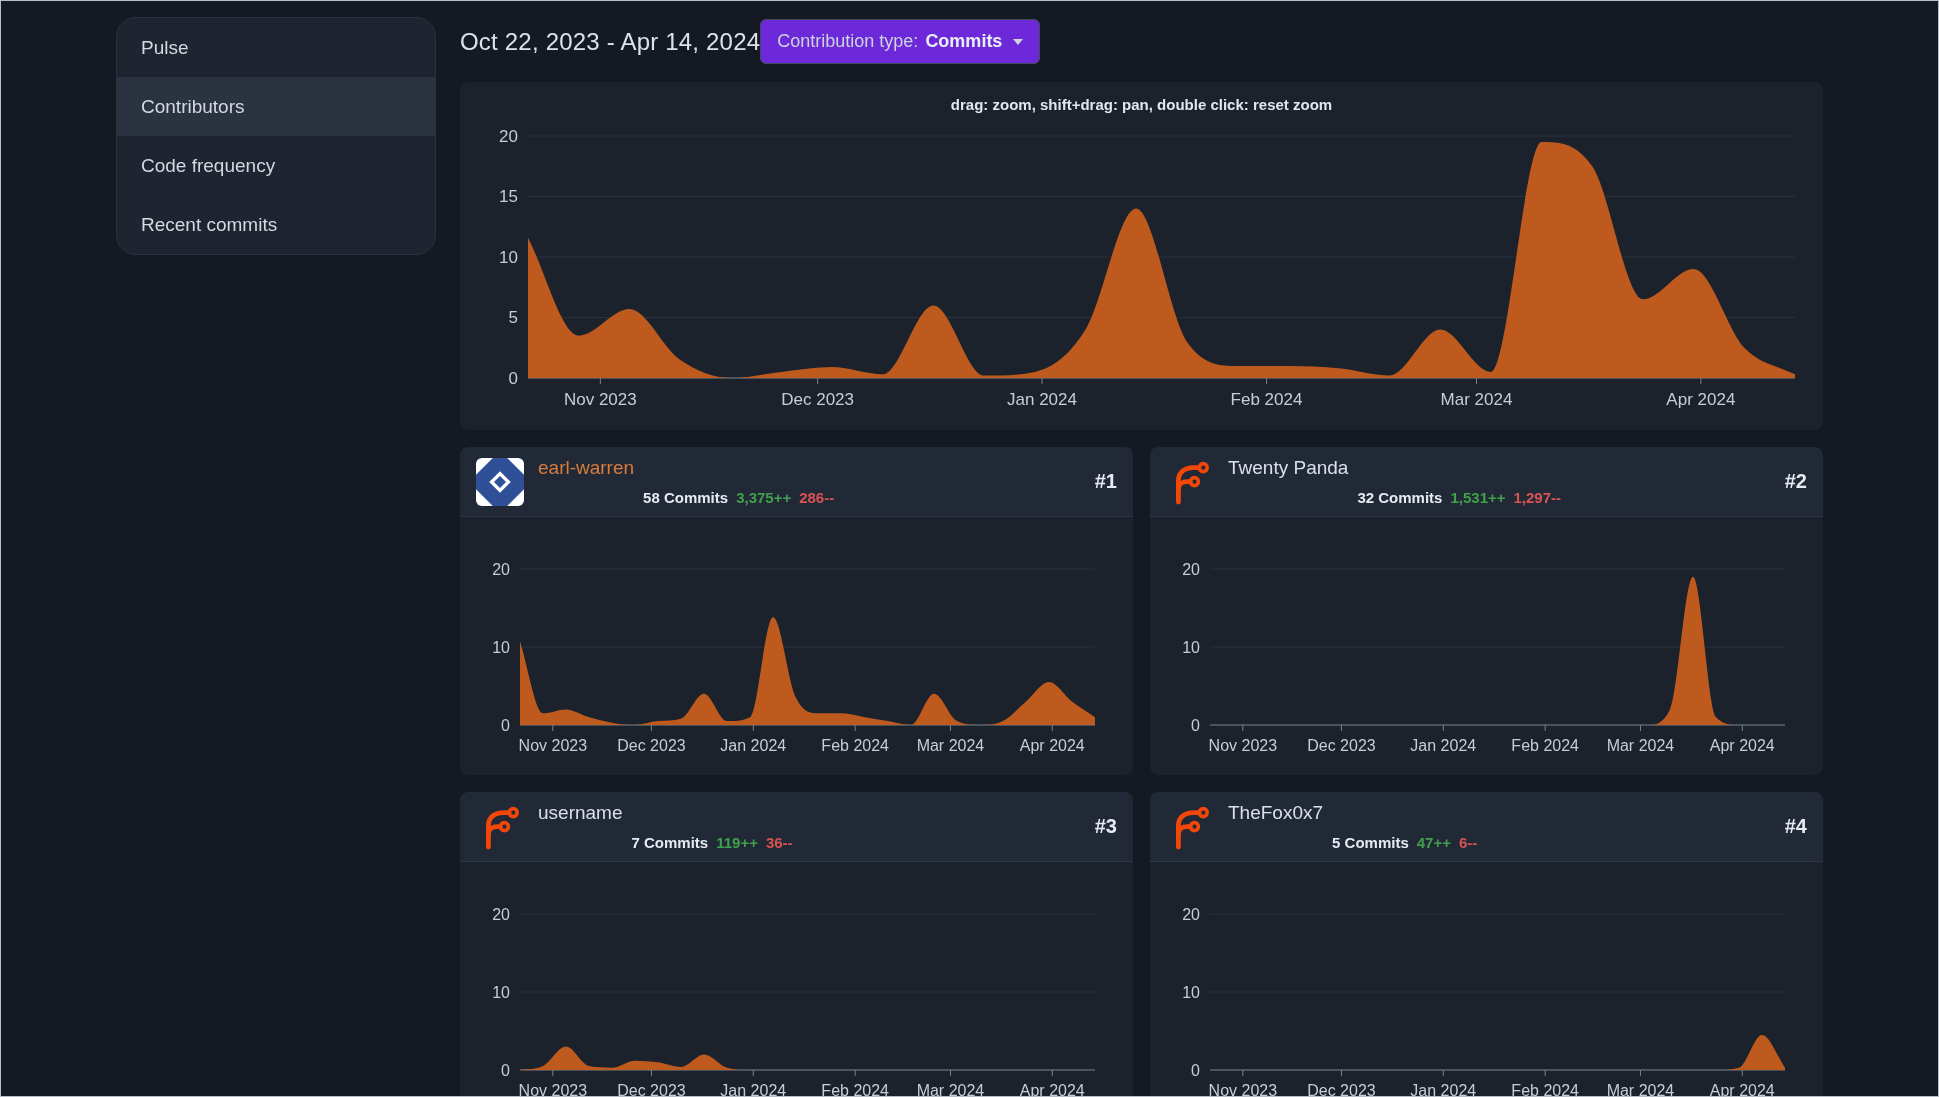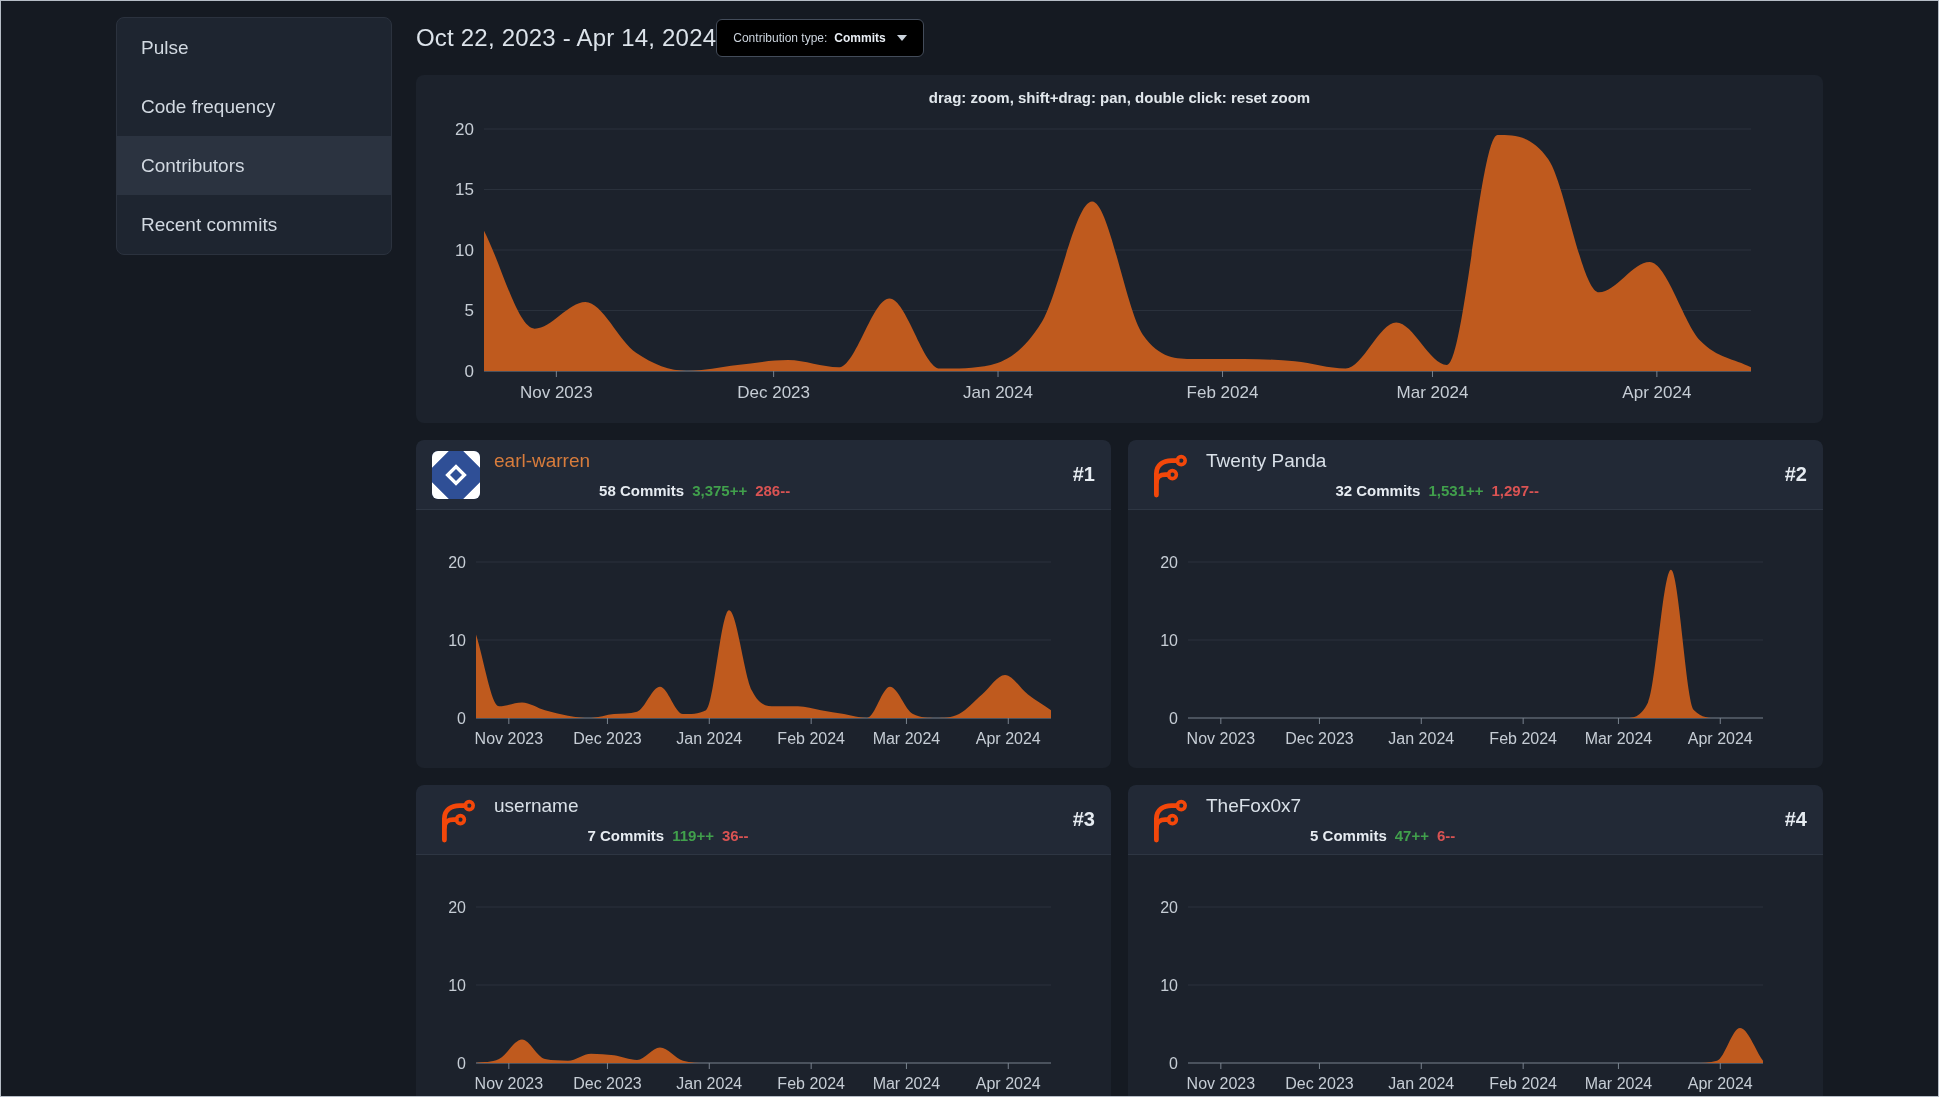--- a/index.html
+++ b/index.html
@@ -6,31 +6,31 @@
   html,body { margin:0; padding:0; }
   body {
     width:1939px; height:1097px; overflow:hidden;
     background:#151a22; color:#d5dce4;
     border:1px solid #b6bdc6;
     font-family:"Liberation Sans","DejaVu Sans",sans-serif;
   }
   .app { display:flex; gap:24px; padding:16px 115px 0 115px; }
 
   
-  .sidebar { width:276px; flex:none; background:#1e2530; border:1px solid #2b323e;
-             border-radius:8px; overflow:hidden; height:-moz-fit-content; height:fit-content; }
+  .sidebar { width:320px; flex:none; background:#1e2530; border:1px solid #2b323e;
+             border-radius:20px; overflow:hidden; height:-moz-fit-content; height:fit-content; }
   .menu-item { padding:18px 24px; font-size:19px; line-height:23px; color:#d2d9e1; cursor:pointer; }
   .menu-item.active { background:#2b3340; }
 
   
   .content { flex:1; min-width:0; }
   .topbar { display:flex; align-items:center; margin:2px 0 18px; }
   .page-title { margin:0; font-size:24px; font-weight:500; color:#dce3ea; letter-spacing:.2px; }
-  .dropdown { display:flex; align-items:center; gap:7px; background:#000000; border:1px solid #434c5a;
-              border-radius:6px; padding:11px 16px; font-size:12px; color:#ccd4dd; cursor:pointer;
+  .dropdown { display:flex; align-items:center; gap:7px; background:#6d28d9; border:1px solid #434c5a;
+              border-radius:6px; padding:11px 16px; font-size:18px; color:#ccd4dd; cursor:pointer;
               font-family:inherit; }
   .dropdown strong { color:#e9eef4; font-weight:700; }
   .caret { width:0; height:0; border-left:5px solid transparent; border-right:5px solid transparent;
            border-top:6px solid #ccd4dd; margin-left:4px; }
 
   .card { background:#1c222c; border-radius:8px; }
   .main-chart-card { padding:14px 20px 0 20px; height:348px; }
   .hint { text-align:center; font-size:15px; font-weight:700; color:#e1e7ec; height:22px; margin-bottom:8px; }
   .chart { position:relative; }
   .main-chart { height:292px; }
@@ -52,22 +52,22 @@
   .contrib-chart { height:232px; margin:8px 10px 0 10px; }
   svg text { font-family:"Liberation Sans","DejaVu Sans",sans-serif; }
 </style>
 </head>
 <body>
 
 <div class="app">
 
   <nav class="sidebar">
     <div class="menu-item">Pulse</div>
+    <div class="menu-item active">Contributors</div>
     <div class="menu-item">Code frequency</div>
-    <div class="menu-item active">Contributors</div>
     <div class="menu-item">Recent commits</div>
   </nav>
 
   <main class="content">
 
     <div class="topbar">
       <h2 class="page-title">Oct 22, 2023 - Apr 14, 2024</h2>
       <button class="dropdown">
         <span>Contribution type:</span>
         <strong>Commits</strong>

